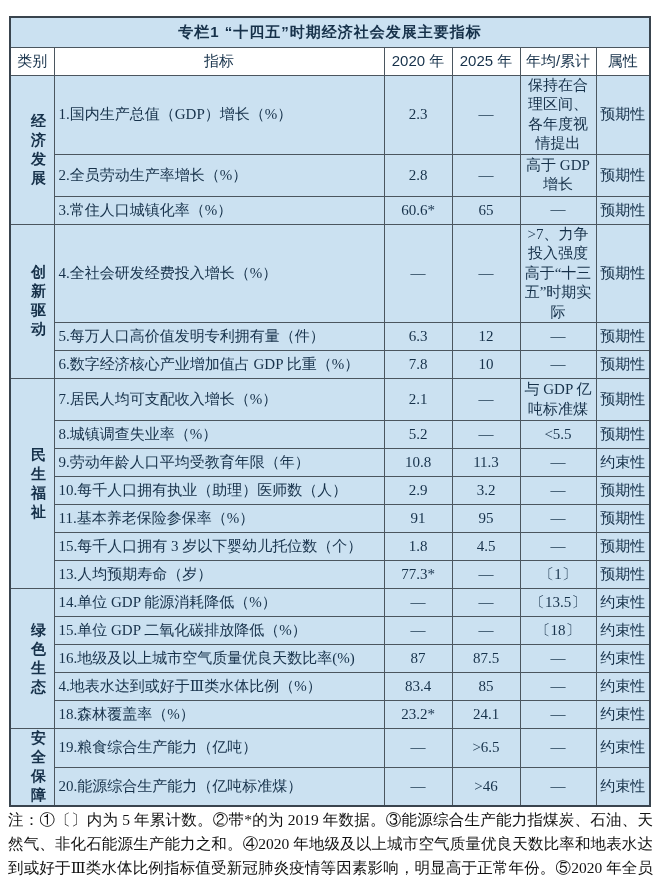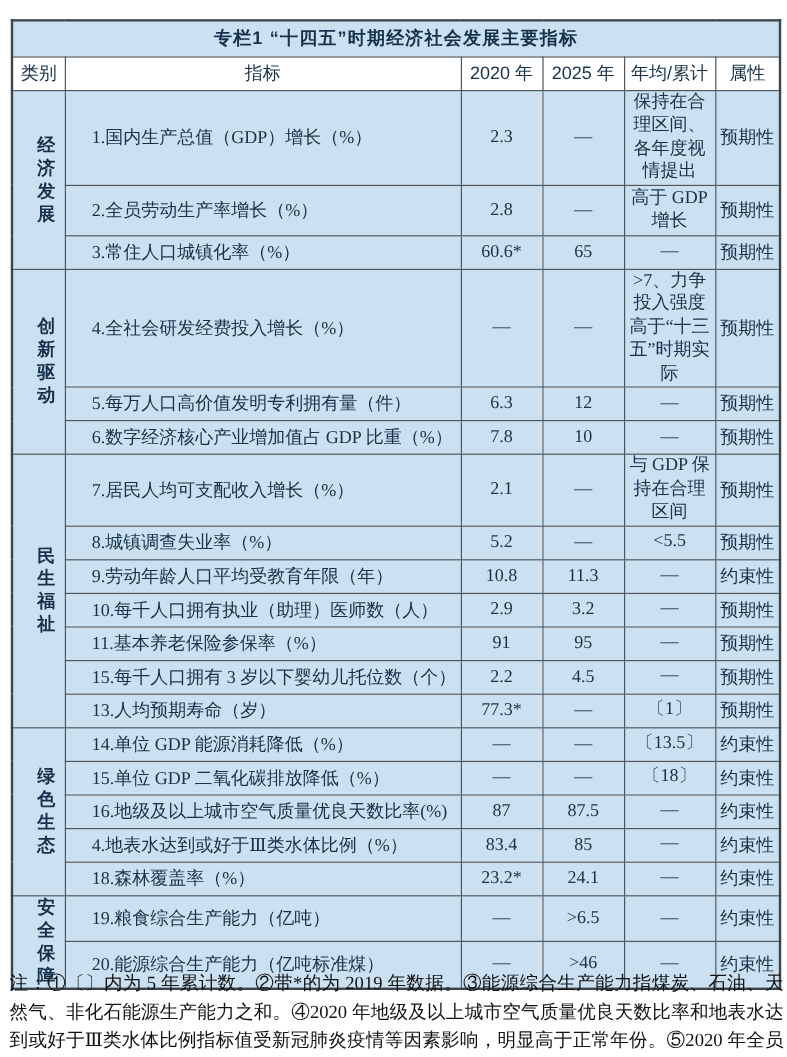--- a/index.html
+++ b/index.html
@@ -44,21 +44,21 @@
     text-align: center;
     height: 28px;
   }
   .indicator-table td { background: #cbe1f1; }
   td.cat {
     text-align: right;
     font-weight: bold;
     font-family: "Liberation Sans", "DejaVu Sans", sans-serif;
     padding: 0 20px;
   }
-  td.ind { text-align: left; padding-left: 22px; }
+  td.ind { text-align: left; padding-left: 4px; }
   td.num, td.ann, td.attr { text-align: center; }
   td.ann { padding: 0 2px; line-height: 1.3; }
   tr.h62 { height: 62px; }
   tr.h42 { height: 42px; }
   tr.h82 { height: 82px; }
   tr.h28 { height: 28px; }
 
   .notes {
     position: absolute; left: 8px; top: 792px;
     width: 645px;
@@ -141,21 +141,21 @@
       <td class="num">10</td>
       <td class="ann">—</td>
       <td class="attr">预期性</td>
     </tr>
 
     <tr class="h42">
       <td class="cat" rowspan="7">民生福祉</td>
       <td class="ind">7.居民人均可支配收入增长（%）</td>
       <td class="num">2.1</td>
       <td class="num">—</td>
-      <td class="ann">与 GDP 保持在合理区间</td>
+      <td class="ann">与 GDP 亿吨标准煤</td>
       <td class="attr">预期性</td>
     </tr>
     <tr class="h28">
       <td class="ind">8.城镇调查失业率（%）</td>
       <td class="num">5.2</td>
       <td class="num">—</td>
       <td class="ann">&lt;5.5</td>
       <td class="attr">预期性</td>
     </tr>
     <tr class="h28">
@@ -174,21 +174,21 @@
     </tr>
     <tr class="h28">
       <td class="ind">11.基本养老保险参保率（%）</td>
       <td class="num">91</td>
       <td class="num">95</td>
       <td class="ann">—</td>
       <td class="attr">预期性</td>
     </tr>
     <tr class="h28">
       <td class="ind">15.每千人口拥有 3 岁以下婴幼儿托位数（个）</td>
-      <td class="num">2.2</td>
+      <td class="num">1.8</td>
       <td class="num">4.5</td>
       <td class="ann">—</td>
       <td class="attr">预期性</td>
     </tr>
     <tr class="h28">
       <td class="ind">13.人均预期寿命（岁）</td>
       <td class="num">77.3*</td>
       <td class="num">—</td>
       <td class="ann">〔1〕</td>
       <td class="attr">预期性</td>

